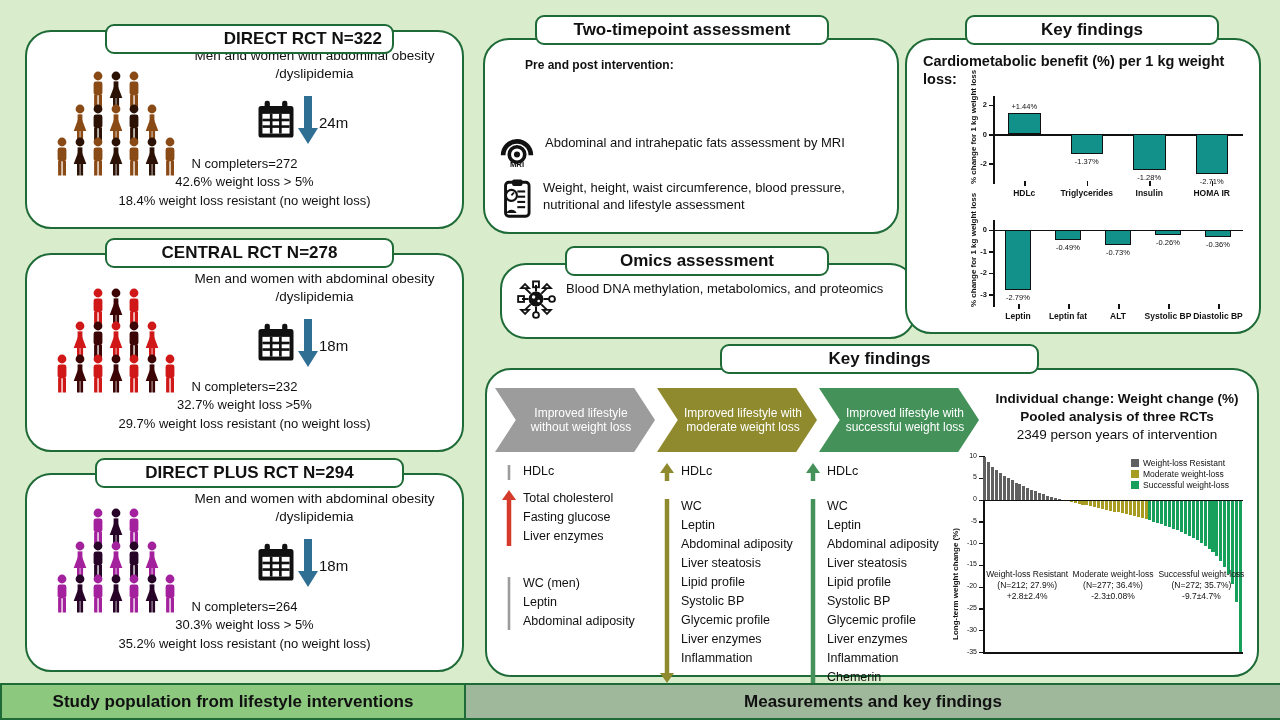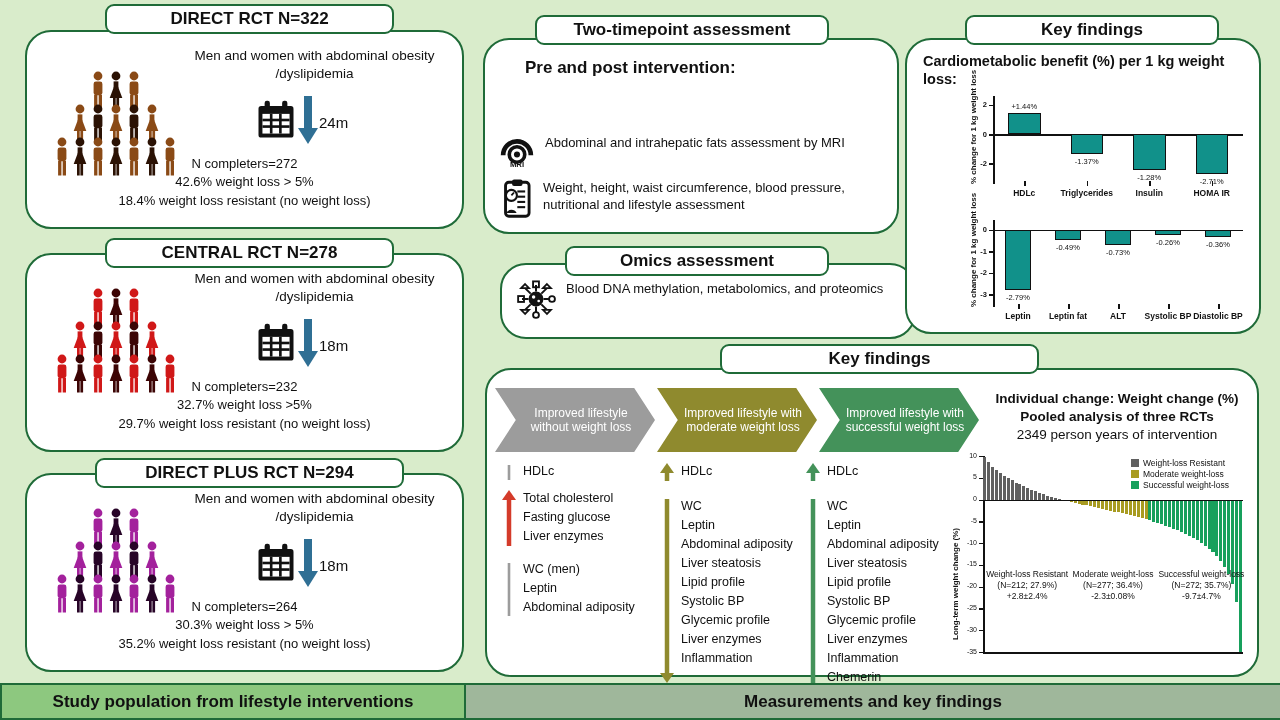--- a/index.html
+++ b/index.html
@@ -8,21 +8,21 @@
   .panel{position:absolute;background:#fff;border:2.5px solid #1f6b38;border-radius:26px;}
   .title-box{position:absolute;background:#fff;border:2.5px solid #1f6b38;border-radius:9px;
     display:flex;align-items:center;justify-content:center;font-size:17px;font-weight:600;
     z-index:6;height:24px;padding:1px 10px;white-space:nowrap;}
   .pop{position:absolute;text-align:center;font-size:13.5px;line-height:1.3;}
   .timeline{position:absolute;display:flex;align-items:center;gap:0;}
   .timeline .dur{font-size:15px;}
   .stats{position:absolute;text-align:center;font-size:13px;line-height:1.42;width:100%;}
   .people{position:absolute;}
   .people .prow{display:flex;justify-content:center;margin-top:-7px;}
-  .tp-head{position:absolute;font-weight:bold;font-size:17px;}
+  .tp-head{position:absolute;font-weight:bold;font-size:12px;}
   .tp-row{position:absolute;display:flex;align-items:flex-start;gap:10px;}
   .tp-row .txt{font-size:13px;line-height:1.3;padding-top:2px;}
   .kf-heading{position:absolute;font-weight:bold;font-size:14.5px;line-height:1.25;}
   .chart{position:absolute;}
   .chev-row{position:absolute;display:flex;gap:2px;justify-content:flex-end;}
   .chevron{height:64px;display:flex;align-items:center;justify-content:center;text-align:center;
     color:#fff;font-size:12px;line-height:1.18;padding:0 14px 0 26px;box-sizing:border-box;
     clip-path:polygon(0 0,87% 0,100% 50%,87% 100%,0 100%,13% 50%);}
   .kf-col{position:absolute;}
   .kf-group{display:flex;align-items:flex-start;}
@@ -175,21 +175,21 @@
   <polygon points="1,34 21,34 11,50" fill="#2f6f94"></polygon>
           </svg></span>
       <span class="dur">24m</span>
     </div>
     <div class="stats" style="top:123px;">
       <div>N completers=272</div>
       <div>42.6% weight loss &gt; 5%</div>
       <div>18.4% weight loss resistant (no weight loss)</div>
     </div>
   </section>
-  <div class="title-box" style="left:105px;top:4px;width:265px;">
+  <div class="title-box" style="left:105px;top:24px;width:265px;justify-content:flex-end;">
       <span>DIRECT RCT N=322</span>
     </div>
 
   <section class="panel" style="left:25px;top:253px;width:435px;height:195px;">
     <div class="people" style="left:22px;top:40px;width:134px;">
         <div class="prow">
           <svg width="18" height="40" viewBox="0 0 18 40">
             <circle cx="9" cy="5" r="4.4" fill="#d01818"></circle>
             <rect x="4.6" y="10.6" width="8.8" height="13.6" rx="2.4" fill="#d01818"></rect>
             <rect x="5.1" y="24" width="3.3" height="14.5" fill="#d01818"></rect>
@@ -610,21 +610,21 @@
     <div id="kf-cols">
         <div class="kf-col" style="left: 14px; top: 92px;">
           <div class="kf-group" style="margin-bottom: 6px;">
             <svg width="16" height="21" viewBox="0 0 16 21" style="flex:none;margin-right:6px;">
               <line x1="8" y1="3" x2="8" y2="18" stroke="#9c9c9c" stroke-width="2.6"></line>
             </svg>
             <div class="kf-items">
               <div>HDLc</div>
             </div>
           </div>
-          <div class="kf-group" style="margin-bottom: 12px;">
+          <div class="kf-group" style="margin-bottom: 26px;">
             <svg width="16" height="59" viewBox="0 0 16 59" style="flex:none;margin-right:6px;">
               <polygon points="8,1 15,11 1,11" fill="#d43b2a"></polygon>
              <line x1="8" y1="10" x2="8" y2="57" stroke="#d43b2a" stroke-width="4.5"></line>
             </svg>
             <div class="kf-items">
               <div>Total cholesterol</div>
               <div>Fasting glucose</div>
               <div>Liver enzymes</div>
             </div>
           </div>

